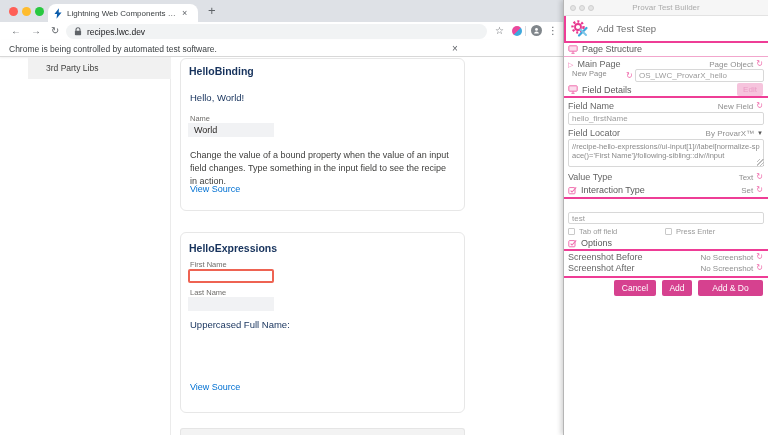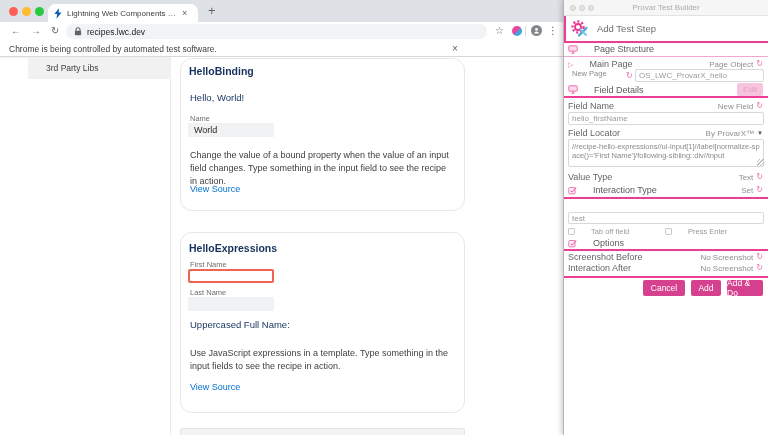--- a/index.html
+++ b/index.html
@@ -26,41 +26,41 @@
   .avatar { position:absolute; left:531px; top:3px; width:11px; height:11px; border-radius:50%; background:#80868b; display:flex; align-items:center; justify-content:center; }
   .sep { position:absolute; left:525px; top:4px; width:1px; height:10px; background:#dadce0; }
   .infobar { position:absolute; left:0; top:40px; width:563px; height:17px; background:#fff; border-bottom:1px solid #d8d8d8; box-shadow:0 1px 2px rgba(0,0,0,.06); }
   .infotext { position:absolute; left:9px; top:4px; font-size:8.5px; color:#3c4043; }
   .infoclose { position:absolute; left:452px; top:3px; font-size:10px; color:#5f6368; }
 
   .page { position:absolute; left:0; top:57px; width:563px; height:378px; background:#fff;margin-left:28px; }
   .sidebar { position:absolute; left:0; top:0; width:143px; height:378px; background:#fff; border-right:1px solid #ebebeb; }
   .sideitem { position:absolute; left:0; top:0; width:143px; height:22px; background:#f1f1f1; font-size:8.5px; color:#3e3e3c; display:flex; align-items:center; padding-left:18px; }
 
-  .card { position:absolute; left:9px; background:#fff; border:1px solid #e7e7e7; border-radius:12px; width:285px; }
+  .card { position:absolute; left:9px; background:#fff; border:1px solid #e7e7e7; border-radius:6px; width:285px; }
   .cardtitle { position:absolute; left:8px; font-size:10.5px; font-weight:bold; color:#16325c; }
   .greet { position:absolute; left:9px; font-size:9.5px; color:#16325c; }
   .flabel { position:absolute; left:9px; font-size:7.5px; color:#706e6b; }
   .finput { position:absolute; left:7px; width:86px; height:14px; border:none; background:#f1f2f4; font-size:9px; color:#2b2826; padding:0 6px; font-family:"Liberation Sans","DejaVu Sans",sans-serif; }
   .finput.hl { background:#fff; border:2px solid #ee6352; border-radius:2px; }
   .para { position:absolute; left:9px; width:262px; font-size:9px; line-height:13px; color:#3e3e3c; }
   .vslink { position:absolute; left:9px; font-size:9px; color:#0070d2; cursor:pointer; }
   .cardsliver { position:absolute; left:9px; top:371px; width:285px; height:7px; background:#f3f3f3; border:1px solid #e5e5e5; border-bottom:none; border-radius:3px 3px 0 0; }
 
   
   .panel { position:absolute; left:563px; top:0; width:205px; height:435px; background:#fff; border-left:1px solid #b5b5b5; box-shadow:-2px 0 5px rgba(0,0,0,.18); }
   .ptitlebar { position:absolute; left:0; top:0; width:100%; height:16px; background:#f6f6f6; border-bottom:1px solid #e3e3e3; }
   .pdot { position:absolute; top:5px; width:6px; height:6px; border-radius:50%; background:#e4e4e4; border:1px solid #cfcfcf; }
   .ptitle { position:absolute; left:0; right:0; top:3px; text-align:center; font-size:8px; color:#ababab; }
   .pheader { position:absolute; left:0; top:16px; width:100%; height:25px; border-left:2px solid #ee3d96; display:flex; align-items:center; }
   .pheadtxt { font-size:9.5px; color:#6e6e6e; margin-left:8px; }
   .pline { position:absolute; left:0; width:100%; height:2px; background:#ee3d96; }
   .pline.thin { height:1px; background:#f2a6cd; }
   .prow { position:absolute; left:4px; right:5px; display:flex; justify-content:space-between; align-items:center; }
-  .pleft { display:flex; align-items:center; gap:16px; }
+  .pleft { display:flex; align-items:center; gap:4px; }
   .pright { display:flex; align-items:center; gap:3px; }
   .plabel { font-size:9px; color:#666; }
   .psmall { font-size:7.5px; color:#8a8a8a; }
   .pval { font-size:8px; color:#8f8f8f; }
   .cycle { font-size:8px; color:#f06fae; line-height:1; }
   .tri { font-size:7px; color:#f06fae; line-height:1; }
   .caret { font-size:6px; color:#555; line-height:1; }
   .pinput { border:1px solid #d8d8d8; border-radius:2px; background:#fff; font-size:8px; color:#9b9b9b; padding:0 3px; font-family:"Liberation Sans","DejaVu Sans",sans-serif; }
   .ptextarea { position:absolute; left:4px; width:196px; border:1px solid #d8d8d8; border-radius:2px; background:#fff; font-size:7.5px; line-height:9px; color:#8a8a8a; padding:2px 3px; resize:none; overflow:hidden; word-break:break-all; font-family:"Liberation Sans","DejaVu Sans",sans-serif; }
   .rszhandle { position:absolute; width:7px; height:7px; background:repeating-linear-gradient(135deg,transparent 0 1.5px,#bdbdbd 1.5px 2.5px); }
@@ -133,21 +133,20 @@
         <div class="vslink" style="top:125px">View Source</div>
       </div>
 
       <div class="card" style="top:175px; height:181px;">
         <div class="cardtitle" style="top:9px">HelloExpressions</div>
         <div class="flabel" style="top:27px">First Name</div>
         <input class="finput hl" style="top: 36px;" readonly="">
         <div class="flabel" style="top:55px">Last Name</div>
         <input class="finput" style="top: 64px;" readonly="">
         <div class="greet" style="top:86px">Uppercased Full Name:</div>
-        <div class="para" style="top:114px">Use JavaScript expressions in a template. Type something in the input fields to see the recipe in action.</div>
         <div class="vslink" style="top:149px">View Source</div>
       </div>
 
       <div class="cardsliver"></div>
     </div>
   </div>
 </div>
 
 <div class="panel">
 
@@ -278,26 +277,26 @@
   <div class="pline" style="top:249px"></div>
 
   <div class="prow" style="top:252px">
     <span class="plabel">Screenshot Before</span>
     <div class="pright">
       <span class="pval">No Screenshot</span>
       <span class="cycle">↻</span>
     </div>
   </div>
   <div class="prow" style="top:263px">
-    <span class="plabel">Interaction After</span>
+    <span class="plabel">Screenshot After</span>
     <div class="pright">
       <span class="pval">No Screenshot</span>
       <span class="cycle">↻</span>
     </div>
   </div>
   <div class="pline" style="top:276px"></div>
 
   <div class="btnrow">
     <div class="pbtn" style="width:42px">Cancel</div>
     <div class="pbtn" style="width:30px">Add</div>
-    <div class="pbtn" style="width:36px">Add &amp; Do</div>
+    <div class="pbtn" style="width:65px">Add &amp; Do</div>
   </div>
 </div>
 
 </body></html>

